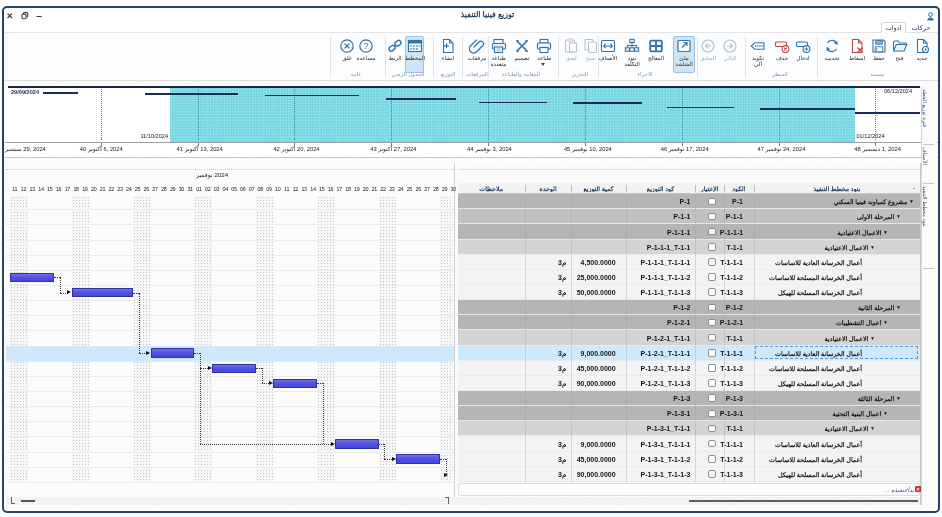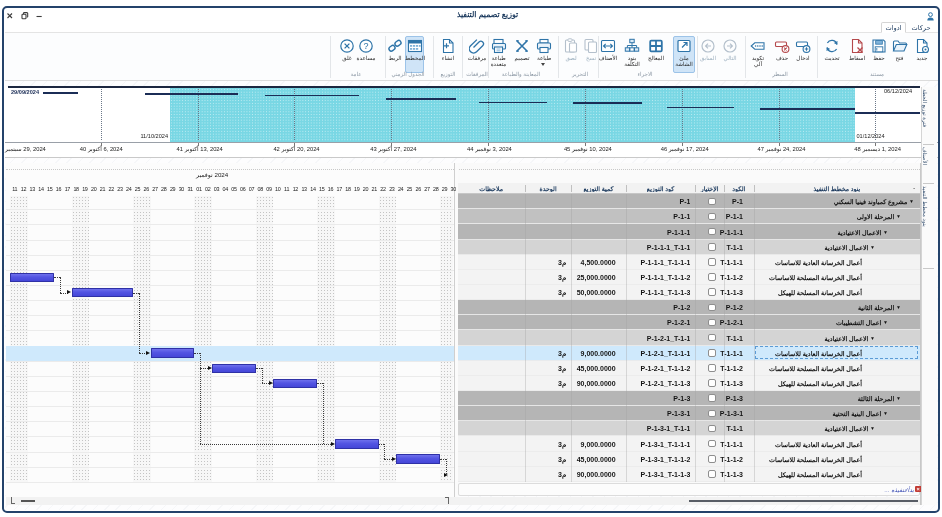--- a/index.html
+++ b/index.html
@@ -32,21 +32,21 @@
 
 <div class="abs" style="left:4.5px;top:8.5px;width:933px;height:24.7px;background:#fff;border-bottom:1px solid #e4e4e4"></div>
 <svg class="abs" style="left:6px;top:12px" width="40" height="9" viewBox="0 0 40 9">
 <g stroke="#3c3c3c" stroke-width="1.1" fill="none">
 <path d="M1.5 1.5 L6 6 M6 1.5 L1.5 6"></path>
 <rect x="16" y="2.2" width="4" height="4.6" rx="0.8"></rect>
       <path d="M17.5 2.2 v-0.8 a0.8 0.8 0 0 1 0.8-0.8 h2.6 a0.8 0.8 0 0 1 0.8 0.8 v3 a0.8 0.8 0 0 1 -0.8 0.8"></path>
 <path d="M30.5 4.5 h5.2"></path>
 </g>
   </svg>
-<div class="abs nv" dir="rtl" style="left:380px;top:9.5px;width:215px;text-align:center;font-size:7.8px;font-weight:bold">توزيع تصميم التنفيذ</div>
+<div class="abs nv" dir="rtl" style="left:380px;top:9.5px;width:215px;text-align:center;font-size:7.8px;font-weight:bold">توزيع فينيا التنفيذ</div>
 <svg class="abs" style="left:925px;top:11px" width="11" height="11" viewBox="0 0 11 11">
 <circle cx="5.5" cy="3.6" r="1.9" fill="none" stroke="#2e74a8" stroke-width="1"></circle>
 <path d="M2.3 9.6 a3.2 3 0 0 1 6.4 0 z" fill="#2e74a8"></path>
   </svg>
 <div class="abs nv" dir="rtl" style="left:908px;top:24px;width:26px;text-align:center;font-size:6.6px">حركات</div>
 <div class="abs" style="left:881px;top:21.5px;width:25px;height:11.7px;background:#fff;border:1px solid #d5d5d5;border-bottom:1px solid #fff;border-radius:2px 2px 0 0"></div>
 <div class="abs nv" dir="rtl" style="left:881px;top:24px;width:25px;text-align:center;font-size:6.6px">ادوات</div>
 <div class="abs" style="left:4.5px;top:33.2px;width:933px;height:48.3px;background:#fcfdfe;border-bottom:1px solid #dcdcdc"></div>
 <div class="abs" style="left:673px;top:36px;width:22px;height:36.5px;background:#cfe4f7;border:1px solid #9cc3e8;border-radius:2px"></div>
 <div class="abs" style="left:404.5px;top:36px;width:19.5px;height:36.5px;background:#cfe4f7;border:1px solid #9cc3e8;border-radius:2px"></div>

